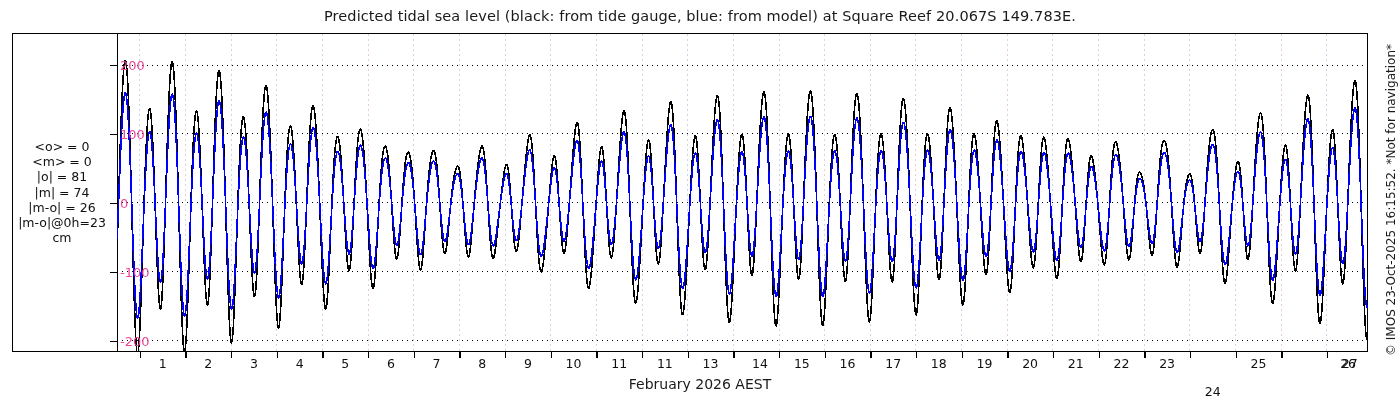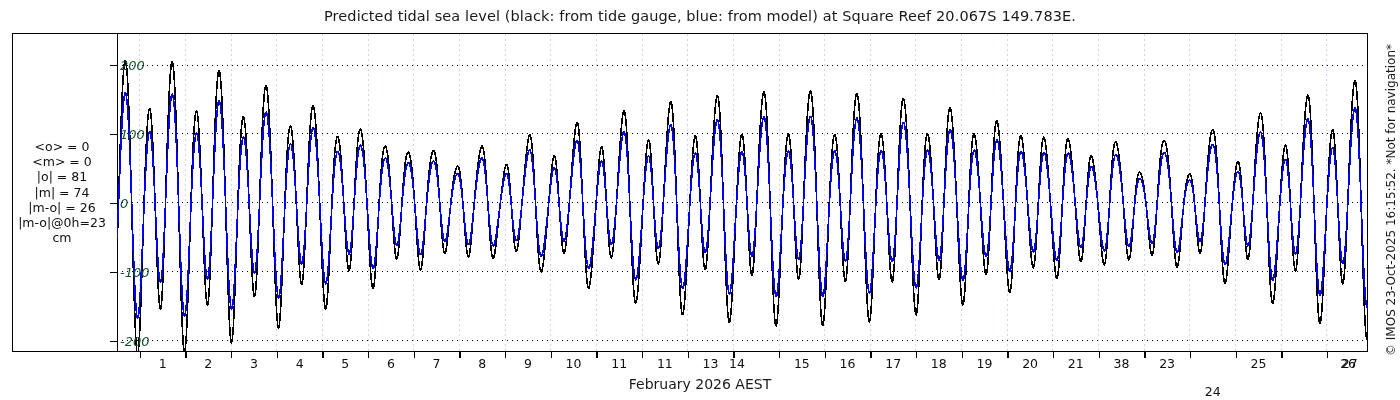--- a/index.html
+++ b/index.html
@@ -15,22 +15,22 @@
   #stats-block{position:absolute;left:6px;top:139px;width:112px;text-align:center;
                font-size:12.5px;line-height:15.2px;color:#101010;}
   #stats-block div{white-space:nowrap;}
 
   #plot{position:absolute;left:117px;top:34px;width:1251px;height:317px;}
   #plot-inner{position:absolute;left:0;top:0;width:1251px;height:317px;overflow:hidden;}
 
   #yaxis-line{position:absolute;left:117px;top:34px;width:1.3px;height:317px;background:#000;}
 
   .ytick{position:absolute;left:-7px;width:7px;height:1.3px;background:#000;}
-  .ylabel{position:absolute;left:3px;font-size:13px;color:#14532d;
-          transform:translateY(-50%);white-space:nowrap;font-style:italic;}
+  .ylabel{position:absolute;left:3px;font-size:13px;color:#ec4899;
+          transform:translateY(-50%);white-space:nowrap;}
 
   .xtick{position:absolute;top:317px;width:1.3px;height:7px;background:#000;}
   .xlabel{position:absolute;top:356px;font-size:12.5px;color:#101010;
           transform:translateX(-50%);white-space:nowrap;}
 
   #xaxis-title{position:absolute;left:0;top:376px;width:1400px;text-align:center;
                font-size:14px;color:#1a1a1a;}
   #copyright-pos{position:absolute;left:1381px;top:0px;height:400px;width:19px;}
   #copyright-txt{position:absolute;left:50%;top:50%;font-size:12px;color:#1a1a1a;
                  white-space:nowrap;transform:translate(-50%,-50%) rotate(-90deg);}
@@ -145,29 +145,29 @@
     <div class="xlabel" style="left: 299.628px;">4</div>
     <div class="xlabel" style="left: 345.285px;">5</div>
     <div class="xlabel" style="left: 390.942px;">6</div>
     <div class="xlabel" style="left: 436.599px;">7</div>
     <div class="xlabel" style="left: 482.255px;">8</div>
     <div class="xlabel" style="left: 527.912px;">9</div>
     <div class="xlabel" style="left: 573.569px;">10</div>
     <div class="xlabel" style="left: 619.226px;">11</div>
     <div class="xlabel" style="left: 664.883px;">11</div>
     <div class="xlabel" style="left: 710.54px;">13</div>
-    <div class="xlabel" style="left: 737px;">14</div>
+    <div class="xlabel" style="left: 760px;">14</div>
     <div class="xlabel" style="left: 801.854px;">15</div>
     <div class="xlabel" style="left: 847.511px;">16</div>
     <div class="xlabel" style="left: 893.168px;">17</div>
     <div class="xlabel" style="left: 938.825px;">18</div>
     <div class="xlabel" style="left: 984.482px;">19</div>
     <div class="xlabel" style="left: 1030.14px;">20</div>
     <div class="xlabel" style="left: 1075.8px;">21</div>
-    <div class="xlabel" style="left: 1121.45px;">38</div>
+    <div class="xlabel" style="left: 1121.45px;">22</div>
     <div class="xlabel" style="left: 1167.11px;">23</div>
     <div class="xlabel" style="left: 1212.77px; margin-top: 28px;">24</div>
     <div class="xlabel" style="left: 1258.42px;">25</div>
     <div class="xlabel" style="left: 1304.08px; margin-left: 44px;">26</div>
     <div class="xlabel" style="left: 1349.74px;">27</div>
   </div>
 
 <div id="xaxis-title">February 2026 AEST</div>
 
 <div id="copyright-pos">

